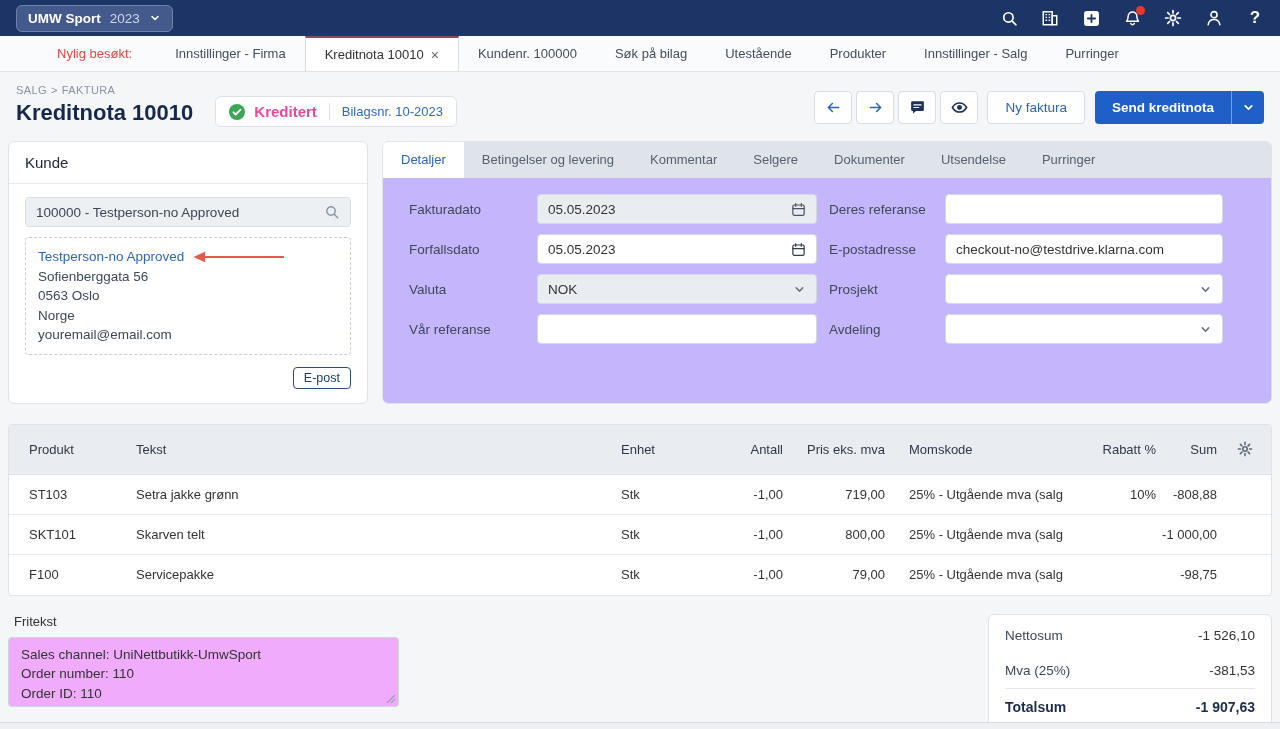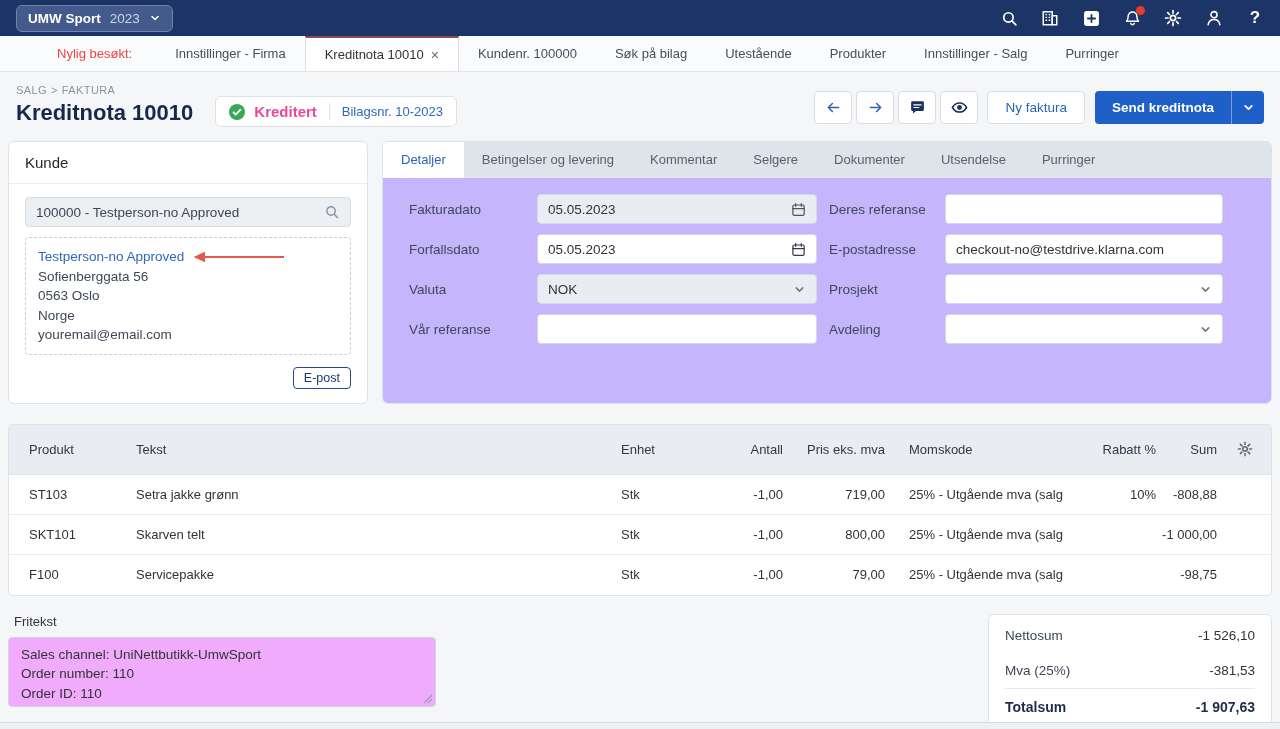--- a/index.html
+++ b/index.html
@@ -134,21 +134,21 @@
   }
   .t-head { height:50px; background:#e9edf2; font-size:13px; color:#2f3845; border-bottom:1px solid #dfe3e8; border-radius:4px 4px 0 0; }
   .t-row { height:40px; font-size:13px; color:#333; border-bottom:1px solid #e8ebef; }
   .t-row:last-child { border-bottom:none; }
   .cell-r { text-align:right; }
   .cell-vat { padding-left:24px; }
   .cell-gear { display:flex; justify-content:flex-end; cursor:pointer; }
 
   
   .bottom-row { display:flex; align-items:flex-start; padding:18px 8px 0 8px; }
-  .fritekst-block { width:428px; }
+  .fritekst-block { width:391px; }
   .fritekst-label { font-size:13px; color:#333; margin:0 0 8px 6px; }
   .fritekst-area {
     position:relative; height:70px; background:#f0abfc; border:1px solid #cfd5dc;
     border-radius:4px; padding:7px 12px; font-size:13.5px; line-height:19.5px;
     color:#333; cursor:text;
   }
   .fritekst-grip { position:absolute; right:2px; bottom:2px; }
   .currency-block { margin-left:348px; font-size:13px; color:#5b6572; line-height:20px; padding-top:2px; }
   .totals-card {
     margin-left:auto; width:284px; background:#fff; border:1px solid #dde2e8;

